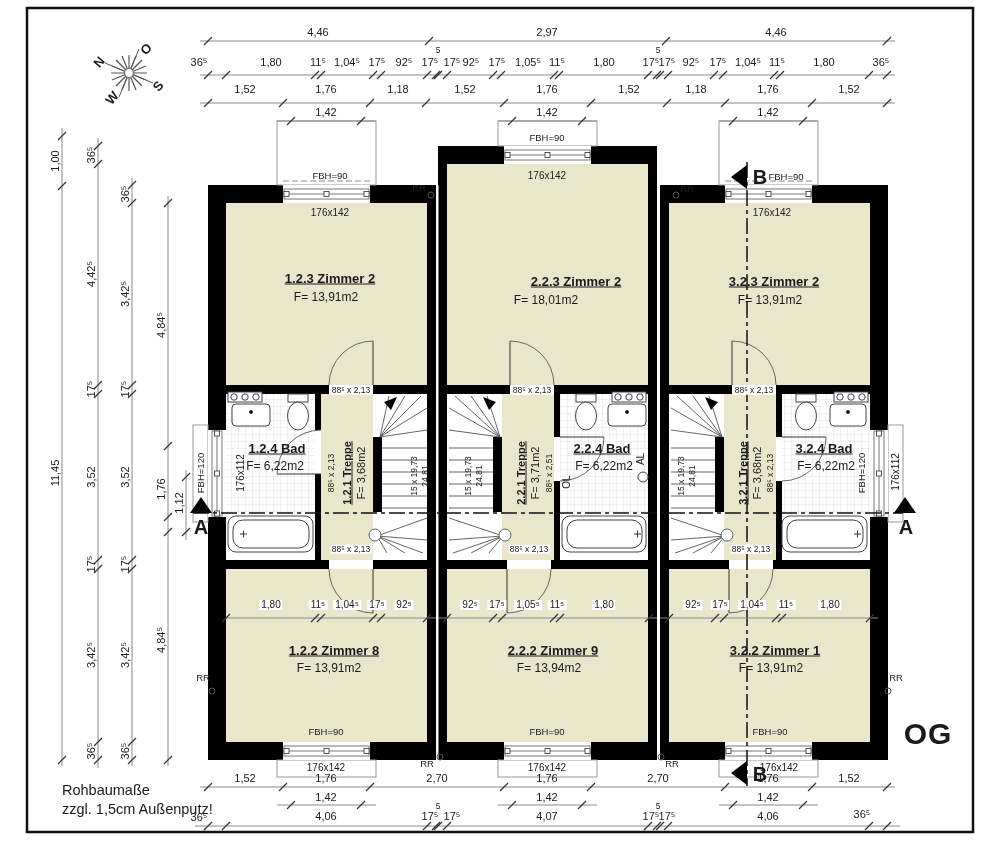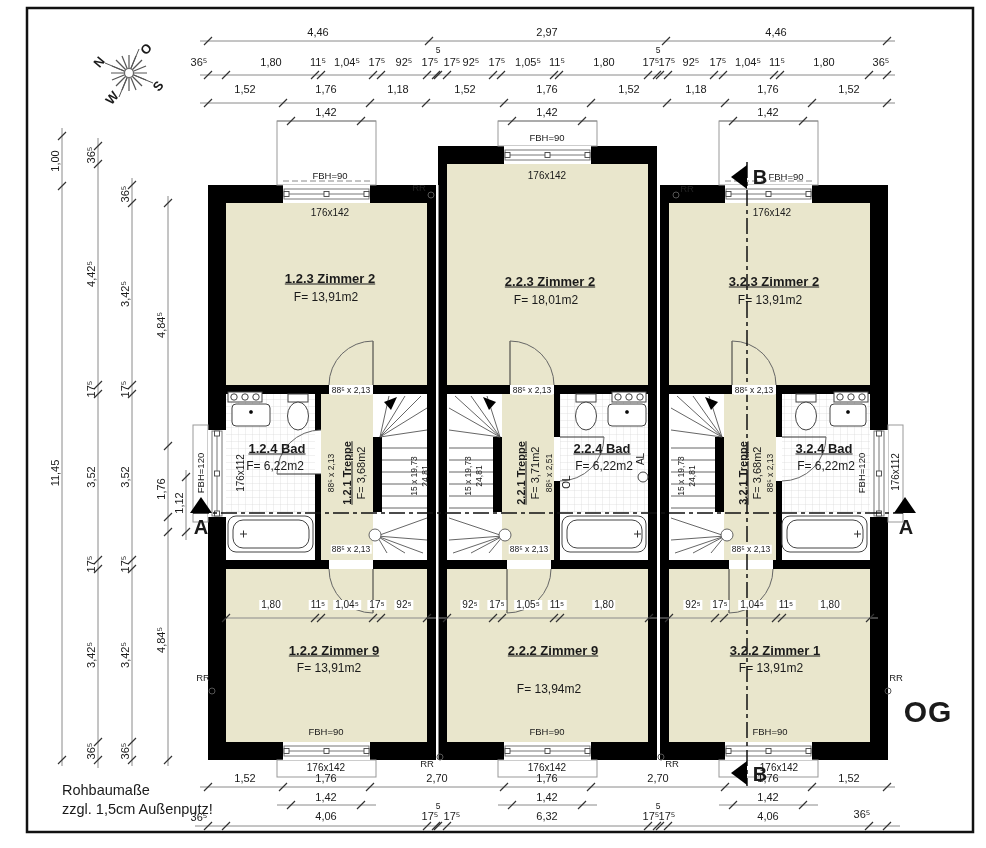--- a/index.html
+++ b/index.html
@@ -358,21 +358,21 @@
 <div class="lb" style="left:768px;top:778px;">1,76</div>
 <div class="lb" style="left:849px;top:778px;">1,52</div>
 <div class="lb" style="left:326px;top:797px;">1,42</div>
 <div class="lb" style="left:547px;top:797px;">1,42</div>
 <div class="lb" style="left:768px;top:797px;">1,42</div>
 <div class="lb" style="left:199px;top:817px;">36⁵</div>
 <div class="lb" style="left:326px;top:816px;">4,06</div>
 <div class="lb" style="left:430px;top:816px;">17⁵</div>
 <div class="lb s8" style="left:438px;top:806px;">5</div>
 <div class="lb" style="left:452px;top:816px;">17⁵</div>
-<div class="lb" style="left:547px;top:816px;">6,32</div>
+<div class="lb" style="left:547px;top:816px;">4,07</div>
 <div class="lb" style="left:651px;top:816px;">17⁵</div>
 <div class="lb s8" style="left:658px;top:806px;">5</div>
 <div class="lb" style="left:667px;top:816px;">17⁵</div>
 <div class="lb" style="left:768px;top:816px;">4,06</div>
 <div class="lb" style="left:862px;top:814px;">36⁵</div>
 
 <div class="lb bgw s10" style="left:271px;top:605px;">1,80</div>
 <div class="lb bgw s10" style="left:318px;top:605px;">11⁵</div>
 <div class="lb bgw s10" style="left:347px;top:605px;">1,04⁵</div>
 <div class="lb bgw s10" style="left:377px;top:605px;">17⁵</div>
@@ -385,36 +385,36 @@
 <div class="lb bgw s10" style="left:693px;top:605px;">92⁵</div>
 <div class="lb bgw s10" style="left:720px;top:605px;">17⁵</div>
 <div class="lb bgw s10" style="left:752px;top:605px;">1,04⁵</div>
 <div class="lb bgw s10" style="left:786px;top:605px;">11⁵</div>
 <div class="lb bgw s10" style="left:830px;top:605px;">1,80</div>
 
 <div class="lb rn" style="left:330px;top:278px;">1.2.3 Zimmer 2</div>
 <div class="lb ra" style="left:326px;top:297px;">F= 13,91m2</div>
 <div class="lb rn" style="left:277px;top:448px;">1.2.4 Bad</div>
 <div class="lb ra" style="left:275px;top:466px;">F= 6,22m2</div>
-<div class="lb rn" style="left:334px;top:650px;">1.2.2 Zimmer 9</div>
+<div class="lb rn" style="left:334px;top:650px;">1.2.2 Zimmer 8</div>
 <div class="lb ra" style="left:329px;top:668px;">F= 13,91m2</div>
 <div class="lb v s85" style="left:331px;top:473px;">88⁵ x 2,13</div>
 <div class="lb v rn" style="left:347px;top:473px;font-size:11px;">1.2.1 Treppe</div>
 <div class="lb v" style="left:361px;top:473px;">F= 3,68m2</div>
 <div class="lb v s8" style="left:414px;top:476px;">15 x 19,73</div>
 <div class="lb v s8" style="left:425px;top:476px;">24,81</div>
 <div class="lb dc" style="left:351px;top:390px;">88⁵ x 2,13</div>
 <div class="lb dc" style="left:351px;top:549px;">88⁵ x 2,13</div>
 
-<div class="lb rn" style="left:550px;top:281px;">2.2.3 Zimmer 2</div>
+<div class="lb rn" style="left:576px;top:281px;">2.2.3 Zimmer 2</div>
 <div class="lb ra" style="left:546px;top:300px;">F= 18,01m2</div>
 <div class="lb rn" style="left:602px;top:448px;">2.2.4 Bad</div>
 <div class="lb ra" style="left:604px;top:466px;">F= 6,22m2</div>
 <div class="lb rn" style="left:553px;top:650px;">2.2.2 Zimmer 9</div>
-<div class="lb ra" style="left:549px;top:689px;">F= 13,94m2</div>
+<div class="lb ra" style="left:549px;top:668px;">F= 13,94m2</div>
 <div class="lb v rn" style="left:521px;top:473px;font-size:11px;">2.2.1 Treppe</div>
 <div class="lb v" style="left:535px;top:473px;">F= 3,71m2</div>
 <div class="lb v s85" style="left:549px;top:473px;">88⁵ x 2,51</div>
 <div class="lb v s8" style="left:468px;top:476px;">15 x 19,73</div>
 <div class="lb v s8" style="left:479px;top:476px;">24,81</div>
 <div class="lb dc" style="left:532px;top:390px;">88⁵ x 2,13</div>
 <div class="lb dc" style="left:529px;top:549px;">88⁵ x 2,13</div>
 <div class="lb v s10" style="left:567px;top:482px;">OL</div>
 <div class="lb v s10" style="left:641px;top:459px;">AL</div>
 
@@ -454,17 +454,17 @@
 <div class="lb rr" style="left:203px;top:678px;">RR</div>
 <div class="lb rr" style="left:427px;top:764px;">RR</div>
 <div class="lb rr" style="left:672px;top:764px;">RR</div>
 <div class="lb rr" style="left:896px;top:678px;">RR</div>
 
 <div class="lb sec" style="left:201px;top:527px;">A</div>
 <div class="lb sec" style="left:906px;top:527px;">A</div>
 <div class="lb sec" style="left:760px;top:177px;">B</div>
 <div class="lb sec" style="left:760px;top:774px;">B</div>
 
-<div class="lb og" style="left:928px;top:712px;">OG</div>
+<div class="lb og" style="left:928px;top:734px;">OG</div>
 <div class="lb note" style="left:62px;top:790px;transform:translate(0,-50%);">Rohbaumaße</div>
 <div class="lb note" style="left:62px;top:809px;transform:translate(0,-50%);">zzgl. 1,5cm Außenputz!</div>
 
 </div>
 
 </body></html>

